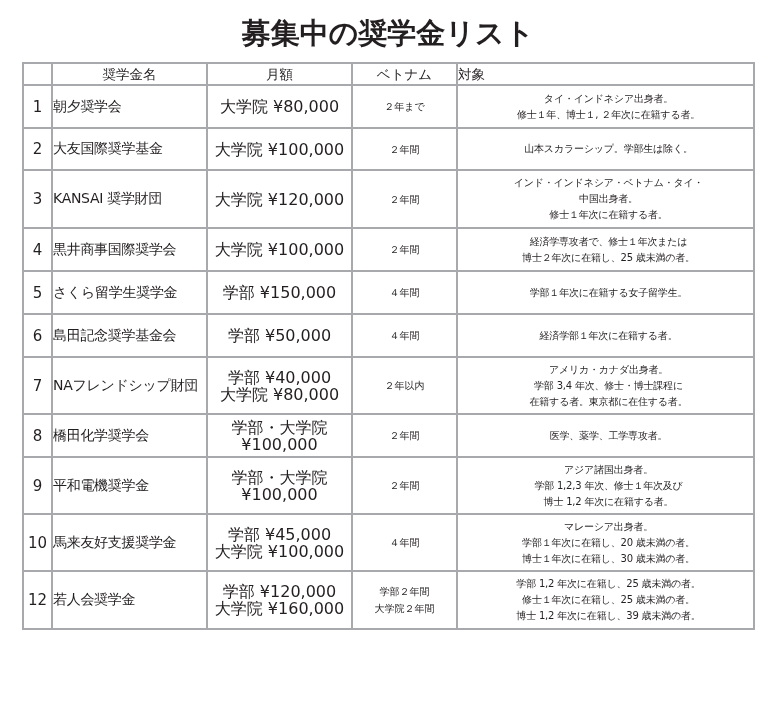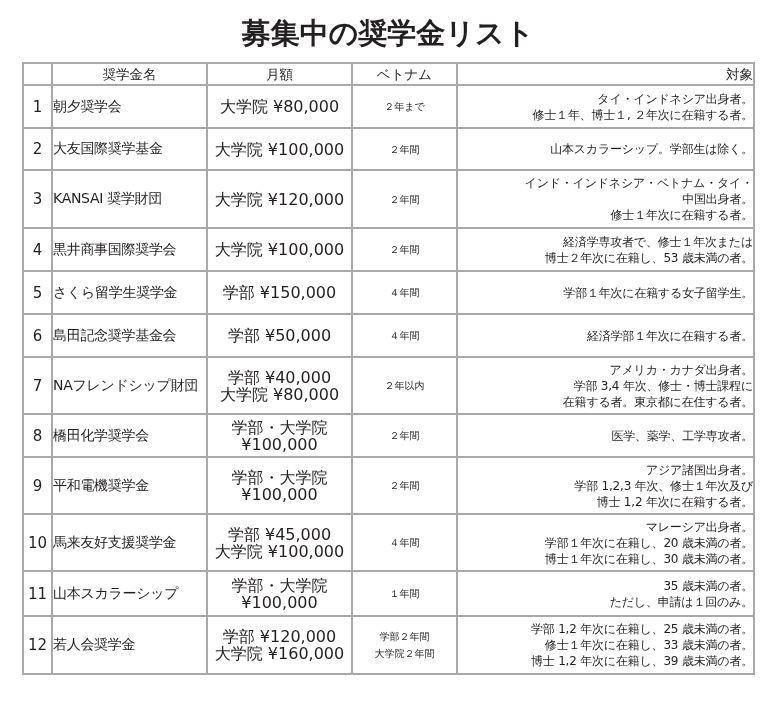--- a/index.html
+++ b/index.html
@@ -46,38 +46,38 @@
     table.sch th {
       height: 20px;
       font-size: 13.5px;
       text-align: center;
       line-height: 18px;
     }
     .c-no { width: 27px; text-align: center; font-size: 15px; }
     .c-name { width: 153px; text-align: left; font-size: 14px; }
     .c-amt { width: 143px; text-align: center; font-size: 16px; line-height: 17px; }
     .c-per { width: 103px; text-align: center; font-size: 10px; line-height: 17px; }
-    .c-tgt { text-align: right; font-size: 12px; line-height: 16px; padding-left: 6px !important; }
+    .c-tgt { text-align: center; font-size: 10px; line-height: 16px; padding-left: 6px !important; }
     .line { display: block; }
     td.c-name { letter-spacing: -0.3px; }
     td.c-tgt { letter-spacing: -0.2px; }
   </style>
 </head>
 <body>
 
 <div class="title">募集中の奨学金リスト</div>
 
 <table class="sch">
   <thead>
     <tr>
       <th class="c-no"></th>
       <th class="c-name">奨学金名</th>
       <th class="c-amt">月額</th>
       <th class="c-per">ベトナム</th>
-      <th class="c-tgt" style="text-align:right;padding-left:0 !important">対象</th>
+      <th class="c-tgt" style="text-align:left;padding-left:0 !important">対象</th>
     </tr>
   </thead>
   <tbody id="tbody">
 
   <tr style="height: 43px;">
         <td class="c-no">1</td>
         <td class="c-name">朝夕奨学会</td>
         <td class="c-amt">
           <span class="line">大学院 ¥80,000</span>
         </td>
@@ -121,21 +121,21 @@
         <td class="c-no">4</td>
         <td class="c-name">黒井商事国際奨学会</td>
         <td class="c-amt">
           <span class="line">大学院 ¥100,000</span>
         </td>
         <td class="c-per">
           <span class="line">２年間</span>
         </td>
         <td class="c-tgt">
           <span class="line">経済学専攻者で、修士１年次または</span>
-          <span class="line">博士２年次に在籍し、53 歳未満の者。</span>
+          <span class="line">博士２年次に在籍し、25 歳未満の者。</span>
         </td>
       </tr>
       <tr style="height: 43px;">
         <td class="c-no">5</td>
         <td class="c-name">さくら留学生奨学金</td>
         <td class="c-amt">
           <span class="line">学部 ¥150,000</span>
         </td>
         <td class="c-per">
           <span class="line">４年間</span>
@@ -212,46 +212,31 @@
         </td>
         <td class="c-per">
           <span class="line">４年間</span>
         </td>
         <td class="c-tgt">
           <span class="line">マレーシア出身者。</span>
           <span class="line">学部１年次に在籍し、20 歳未満の者。</span>
           <span class="line">博士１年次に在籍し、30 歳未満の者。</span>
         </td>
       </tr>
-      <tr style="height: 45px;">
-        <td class="c-no">11</td>
-        <td class="c-name">山本スカラーシップ</td>
-        <td class="c-amt">
-          <span class="line">学部・大学院</span>
-          <span class="line">¥100,000</span>
-        </td>
-        <td class="c-per">
-          <span class="line">１年間</span>
-        </td>
-        <td class="c-tgt">
-          <span class="line">35 歳未満の者。</span>
-          <span class="line">ただし、申請は１回のみ。</span>
-        </td>
-      </tr>
       <tr style="height: 58px;">
         <td class="c-no">12</td>
         <td class="c-name">若人会奨学金</td>
         <td class="c-amt">
           <span class="line">学部 ¥120,000</span>
           <span class="line">大学院 ¥160,000</span>
         </td>
         <td class="c-per">
           <span class="line">学部２年間</span>
           <span class="line">大学院２年間</span>
         </td>
         <td class="c-tgt">
           <span class="line">学部 1,2 年次に在籍し、25 歳未満の者。</span>
-          <span class="line">修士１年次に在籍し、33 歳未満の者。</span>
+          <span class="line">修士１年次に在籍し、25 歳未満の者。</span>
           <span class="line">博士 1,2 年次に在籍し、39 歳未満の者。</span>
         </td>
       </tr>
     </tbody>
 </table>
 
 </body></html>

